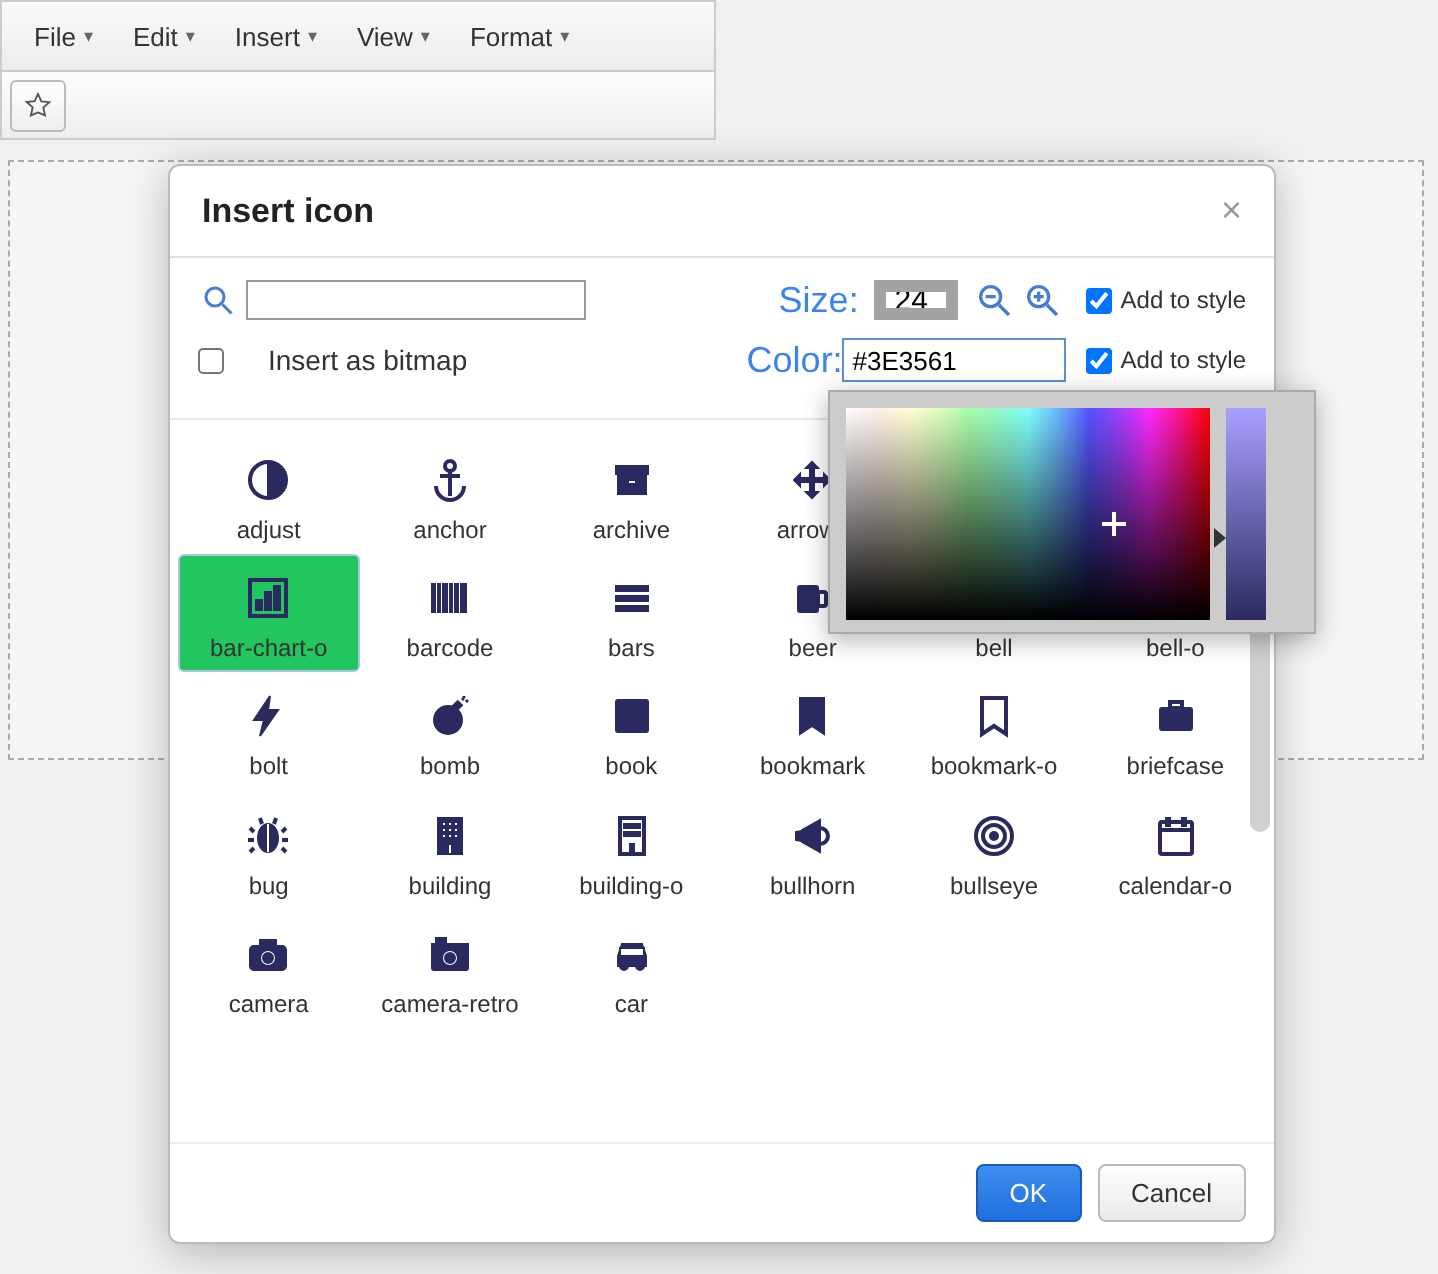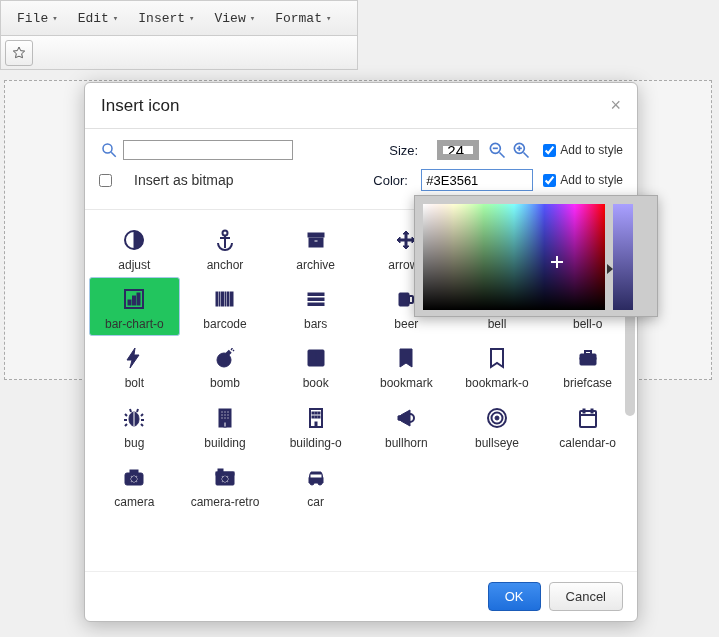--- a/index.html
+++ b/index.html
@@ -1,40 +1,40 @@
 <!DOCTYPE html>
 <html><head>
 <meta charset="utf-8">
 <style>
 * { box-sizing: border-box; margin: 0; padding: 0; }
 body { font-family: Arial, Helvetica, sans-serif; font-size: 13px; background: #f0f0f0; width: 719px; height: 637px; position: relative; overflow: hidden; }
 
 
-.menubar { background: linear-gradient(#fafafa, #ececec); border: 1px solid #ccc; height: 36px; width: 358px; display: flex; align-items: center; padding: 0 6px; font-family: Liberation Mono, monospace; }
+.menubar { background: linear-gradient(#fafafa, #ececec); border: 1px solid #ccc; height: 36px; width: 358px; display: flex; align-items: center; padding: 0 6px; }
 .menu-item { padding: 6px 10px; cursor: pointer; font-size: 13px; color: #333; display: flex; align-items: center; gap: 4px; }
 .menu-caret { font-size: 9px; color: #666; }
 
 
 .toolbar { background: linear-gradient(#fdfdfd, #eee); border: 1px solid #ccc; border-top: none; height: 34px; width: 358px; display: flex; align-items: center; padding: 0 4px; }
 .tool-btn { width: 28px; height: 26px; border: 1px solid #bbb; border-radius: 3px; background: linear-gradient(#fff,#eee); display: flex; align-items: center; justify-content: center; cursor: pointer; }
 
 
 .canvas { position: absolute; top: 80px; left: 4px; width: 708px; height: 300px; border: 1px dashed #aaa; background: #f5f5f5; }
 
 
 .dialog { position: absolute; top: 82px; left: 84px; width: 554px; height: 540px; background: #fff; border: 1px solid #bbb; border-radius: 6px; box-shadow: 0 4px 20px rgba(0,0,0,0.25); display: flex; flex-direction: column; }
 .dialog-header { display: flex; align-items: center; justify-content: space-between; padding: 12px 16px; border-bottom: 1px solid #e0e0e0; }
-.dialog-title { font-size: 17px; font-weight: normal; color: #222; }
+.dialog-title { font-size: 17px; font-weight: bold; color: #222; }
 .dialog-close { font-size: 18px; color: #999; cursor: pointer; font-weight: normal; }
 
 .dialog-controls { padding: 10px 14px 10px 14px; border-bottom: 1px solid #e8e8e8; }
 .ctrl-row { display: flex; align-items: center; margin-bottom: 8px; }
 .search-icon-wrap { width: 20px; height: 20px; display:flex; align-items:center; justify-content:center; margin-right: 4px; }
 .search-input { width: 170px; height: 20px; border: 1px solid #999; padding: 0 4px; font-size: 12px; }
-.lbl { font-size: 13px; color: #0f172a; }
+.lbl { font-size: 18px; color: #3b82f6; }
 .spacer { flex: 1; }
 .size-lbl { width: 48px; }
 .size-input { width: 42px; height: 20px; border: 6px solid #a3a3a3; padding: 0 4px; font-size: 15px; margin-right: 6px; }
 .zoombtn { width: 24px; height: 22px; display:inline-flex; align-items:center; justify-content:center; cursor:pointer; }
 .addstyle { display: flex; align-items: center; gap: 4px; margin-left: 10px; }
 .addstyle input { margin:0; }
 .addstyle-lbl { font-size: 12px; color: #333; }
 .color-input { width: 112px; height: 22px; border: 1px solid #5b8fd6; padding: 0 4px; font-size: 13px; }
 .bitmap-chk { display:flex; align-items:center; gap:22px; font-size:14px; color:#333; }
 

